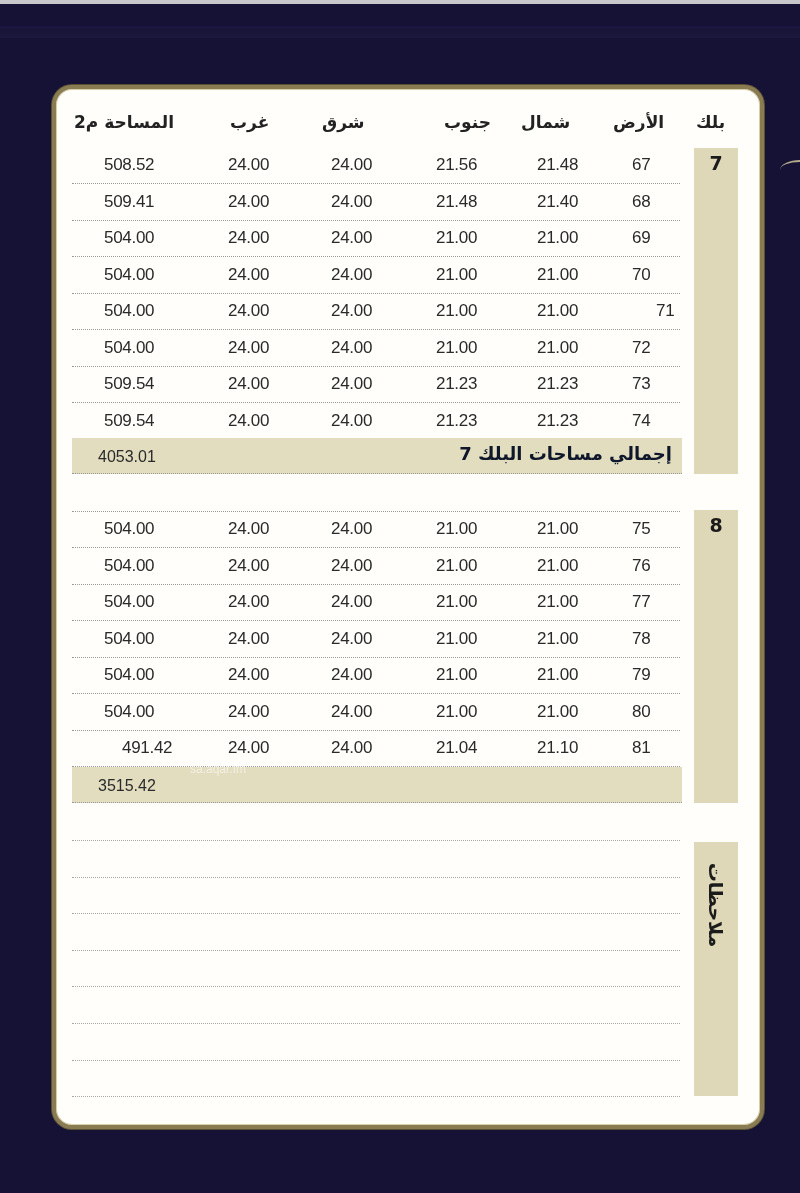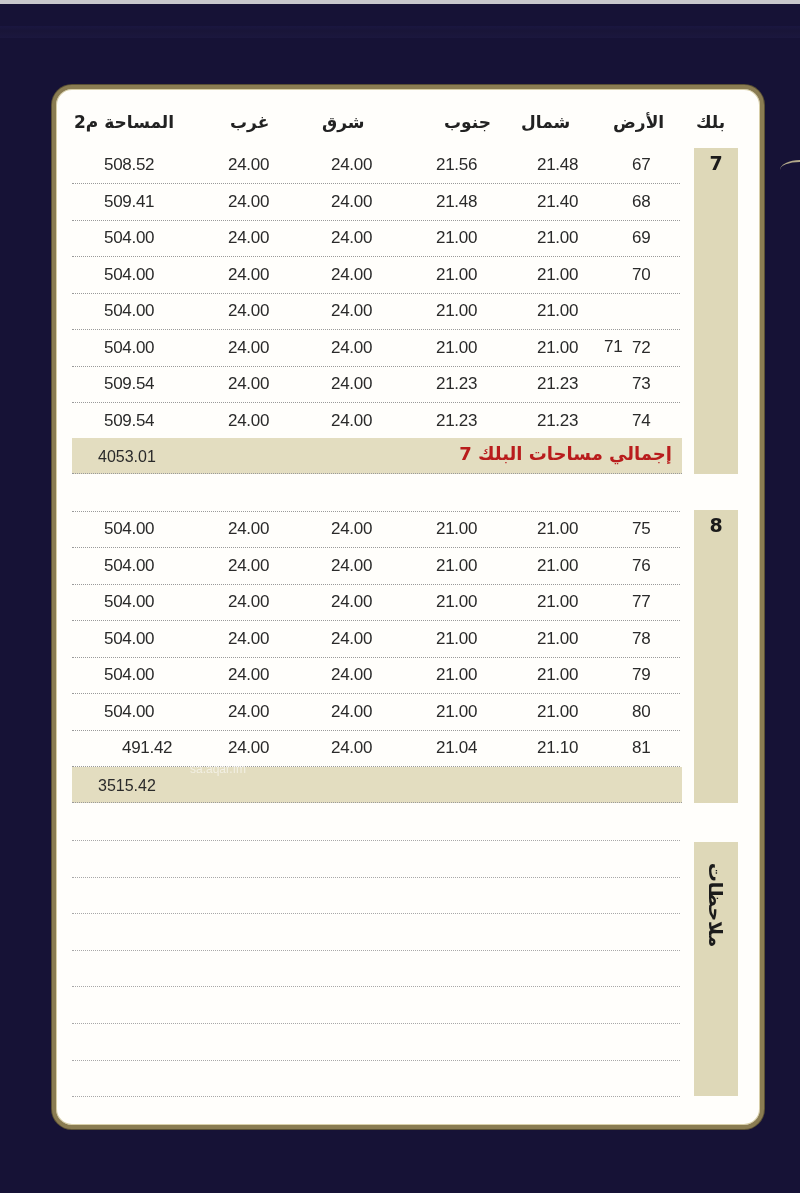--- a/index.html
+++ b/index.html
@@ -66,21 +66,21 @@
       position: absolute; top: 7px; font-size: 17px; color: #2a2a2a;
       font-family: "Liberation Sans", sans-serif; letter-spacing: -0.3px;
     }
     .summary {
       position: absolute; left: 72px; width: 610px; height: 36px;
       background: #e3ddc0;
       border-bottom: 1.5px dotted #9a9a9a;
     }
     .summary .label {
       position: absolute; right: 10px; top: 5px; font-size: 18px; font-weight: bold;
-      color: #b91c1c; direction: rtl; white-space: nowrap;
+      color: #0f172a; direction: rtl; white-space: nowrap;
     }
     .summary .total {
       position: absolute; left: 26px; top: 10px; font-size: 16px; color: #2a2a2a;
       font-family: "Liberation Sans", sans-serif;
     }
     .divider {
       position: absolute; left: 72px; width: 608px; height: 0;
       border-top: 1.5px dotted #9a9a9a;
     }
     .note-line {
@@ -147,21 +147,21 @@
       <span class="cell" style="left: 364px;">21.00</span>
       <span class="cell" style="left: 465px;">21.00</span>
       <span class="cell" style="left: 560px;">70</span>
     </div>
     <div class="row" style="top: 294px;">
       <span class="cell" style="left: 32px;">504.00</span>
       <span class="cell" style="left: 156px;">24.00</span>
       <span class="cell" style="left: 259px;">24.00</span>
       <span class="cell" style="left: 364px;">21.00</span>
       <span class="cell" style="left: 465px;">21.00</span>
-      <span class="cell" style="left: 532px; margin-top: 36px;">71</span>
+      <span class="cell" style="left: 584px;">71</span>
     </div>
     <div class="row" style="top: 330.5px;">
       <span class="cell" style="left: 32px;">504.00</span>
       <span class="cell" style="left: 156px;">24.00</span>
       <span class="cell" style="left: 259px;">24.00</span>
       <span class="cell" style="left: 364px;">21.00</span>
       <span class="cell" style="left: 465px;">21.00</span>
       <span class="cell" style="left: 560px;">72</span>
     </div>
     <div class="row" style="top: 367px;">

